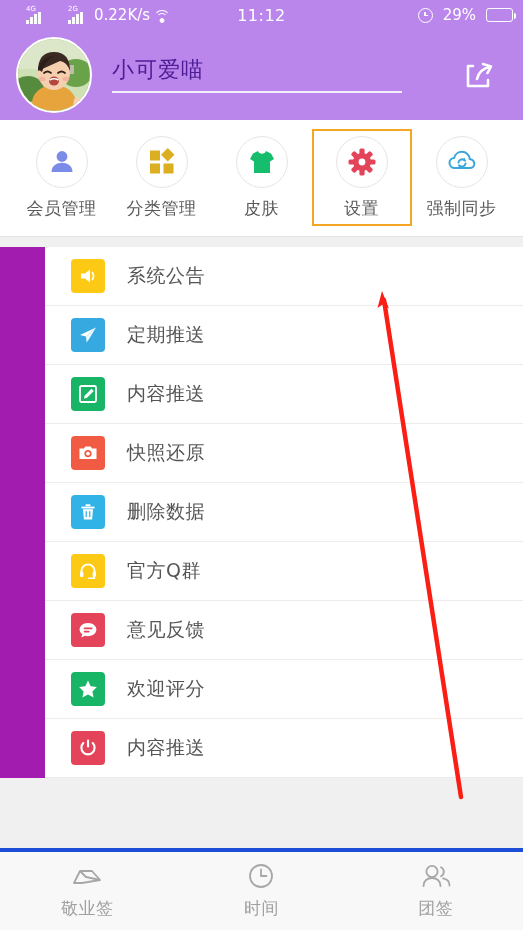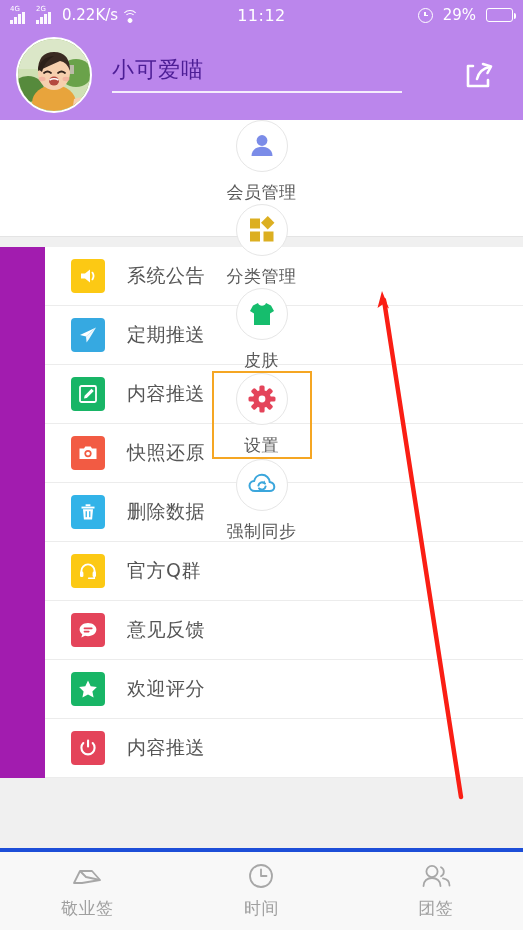--- a/index.html
+++ b/index.html
@@ -54,20 +54,21 @@
     align-items: center;
     gap: 10px;
     font-size: 15px;
     z-index: 2;
   }
   .sig {
     position: relative;
     display: inline-block;
     width: 22px;
     height: 17px;
+    margin-left: 16px;
   }
   .sig .bars {
     position: absolute;
     bottom: 0; left: 0;
     display: flex;
     align-items: flex-end;
     gap: 1px;
     height: 12px;
   }
   .sig .bars i {
@@ -200,38 +201,37 @@
     align-items: center;
     justify-content: center;
   }
 
   
   .quick-actions {
     background: #ffffff;
     height: 116px;
     display: flex;
     align-items: center;
-    justify-content: space-between;
+    justify-content: center;
     border-bottom: 1px solid #e4e4e4;
     position: relative;
-    flex-direction: column;
   }
   .qa-item {
     width: 100px;
     height: 108px;
     display: flex;
     flex-direction: column;
     align-items: center;
     justify-content: center;
     box-sizing: border-box;
     position: relative;
   }
   .qa-item.highlight {
     border: 2px solid #f5a623;
-    height: 113px;
+    height: 97px;
     margin-top: -1px;
   }
   .qa-circle {
     width: 52px; height: 52px;
     border-radius: 50%;
     border: 1px solid #e6e6e6;
     display: flex;
     align-items: center;
     justify-content: center;
     background: #ffffff;

